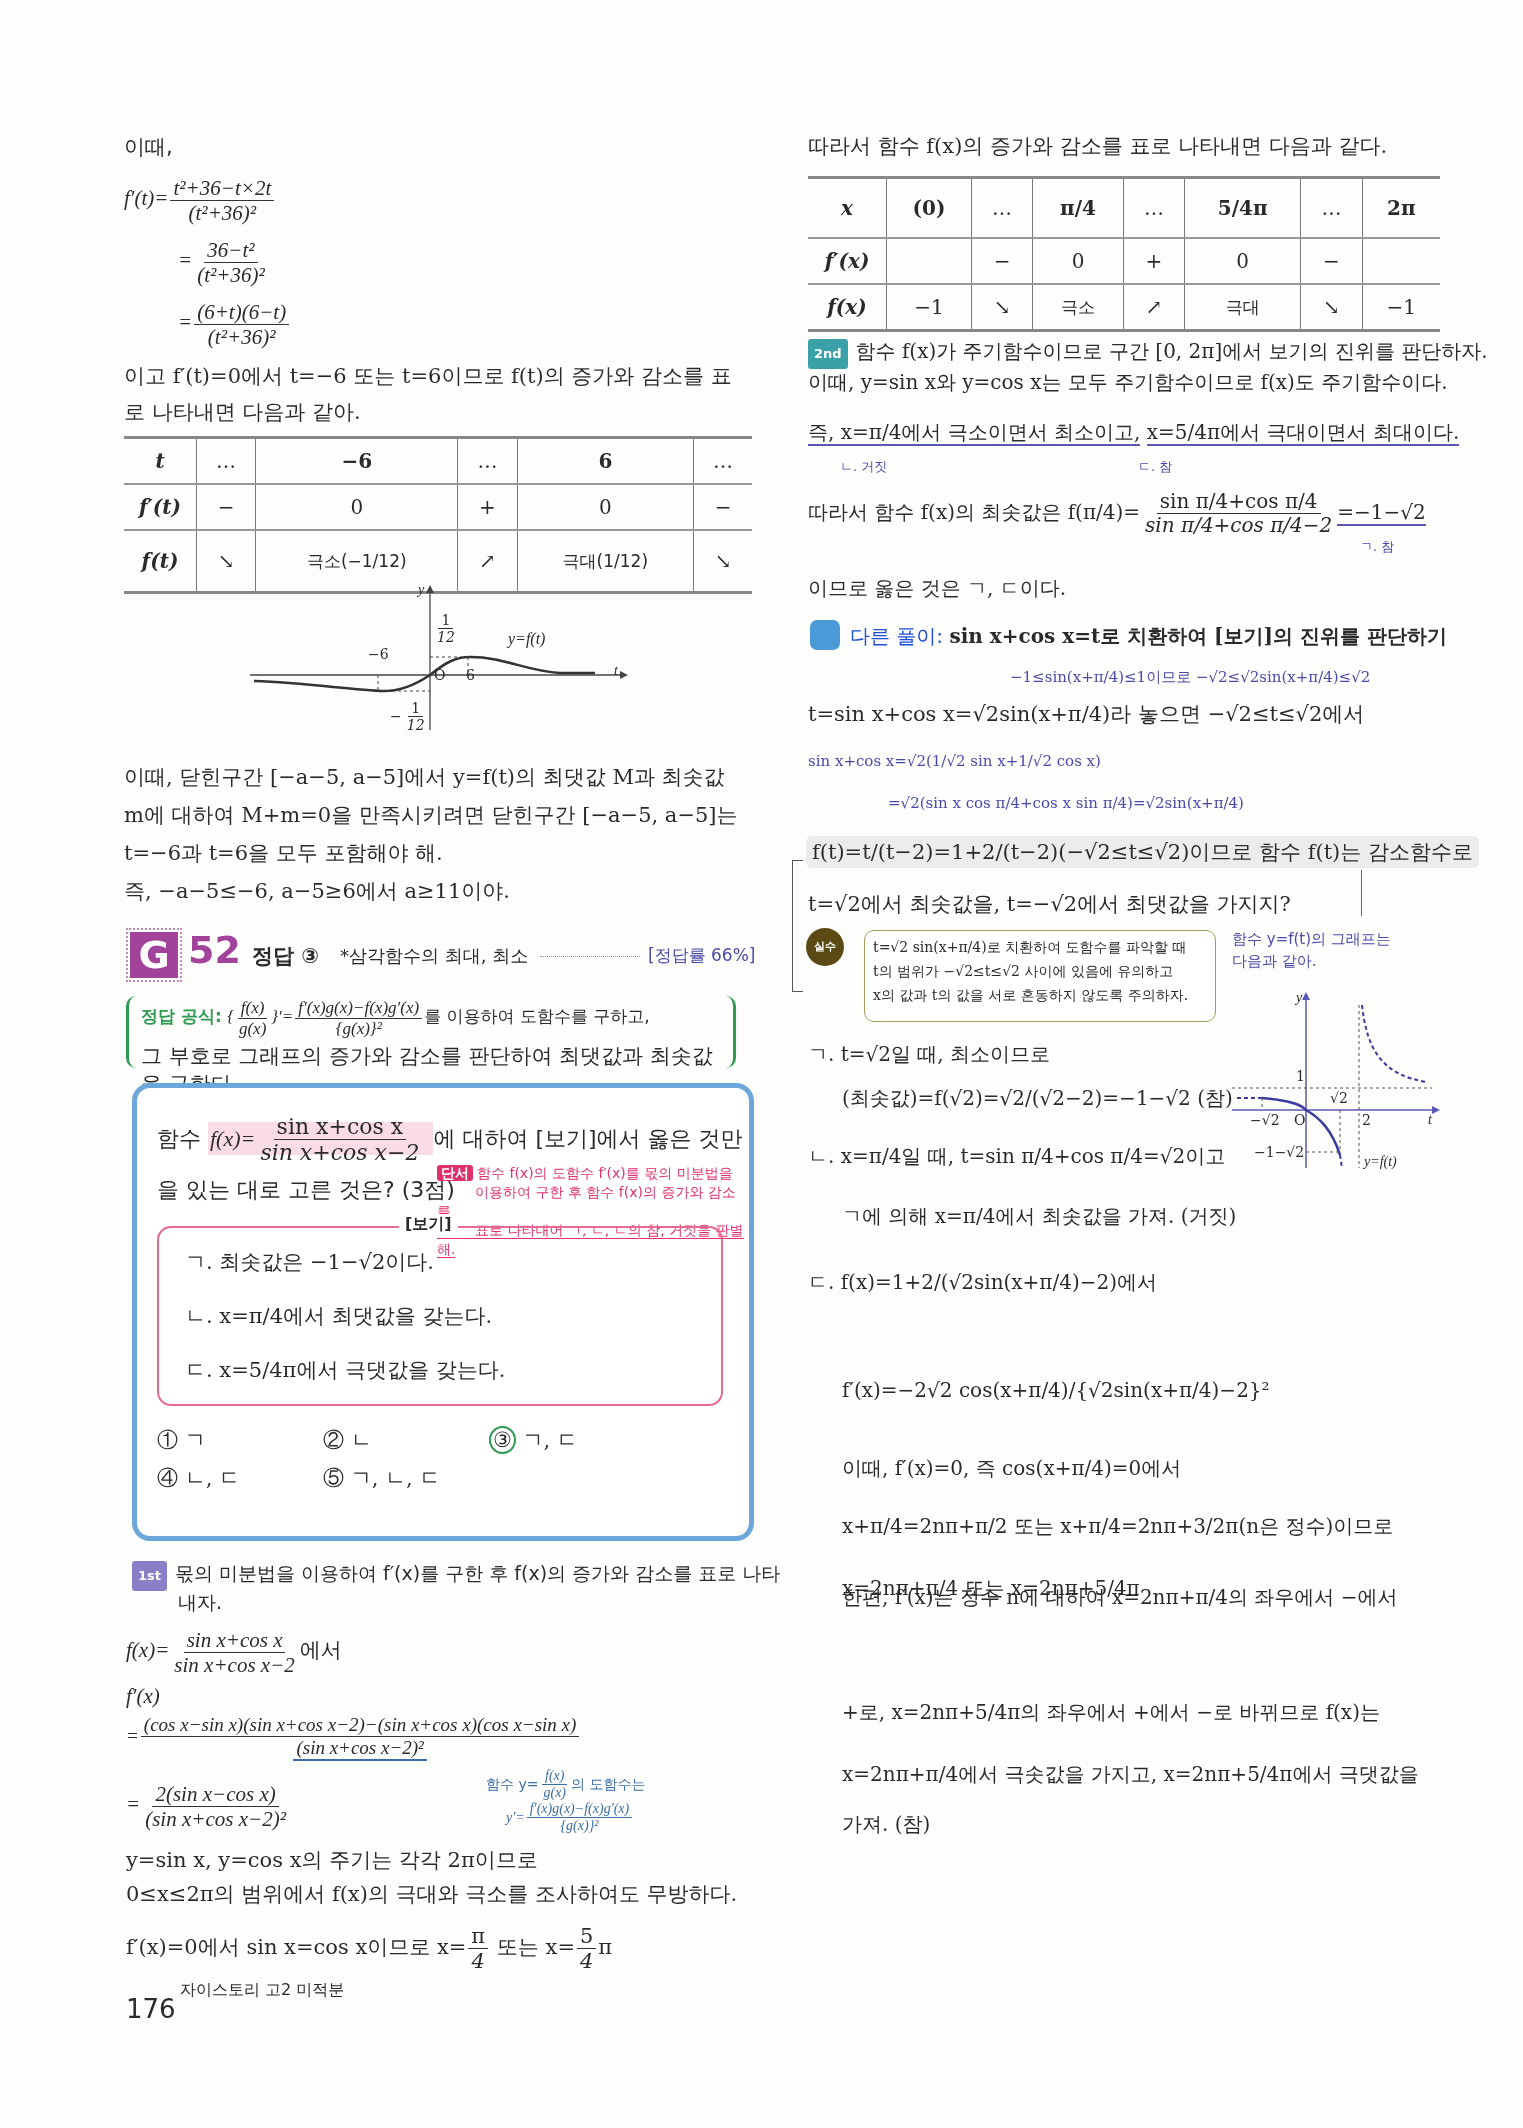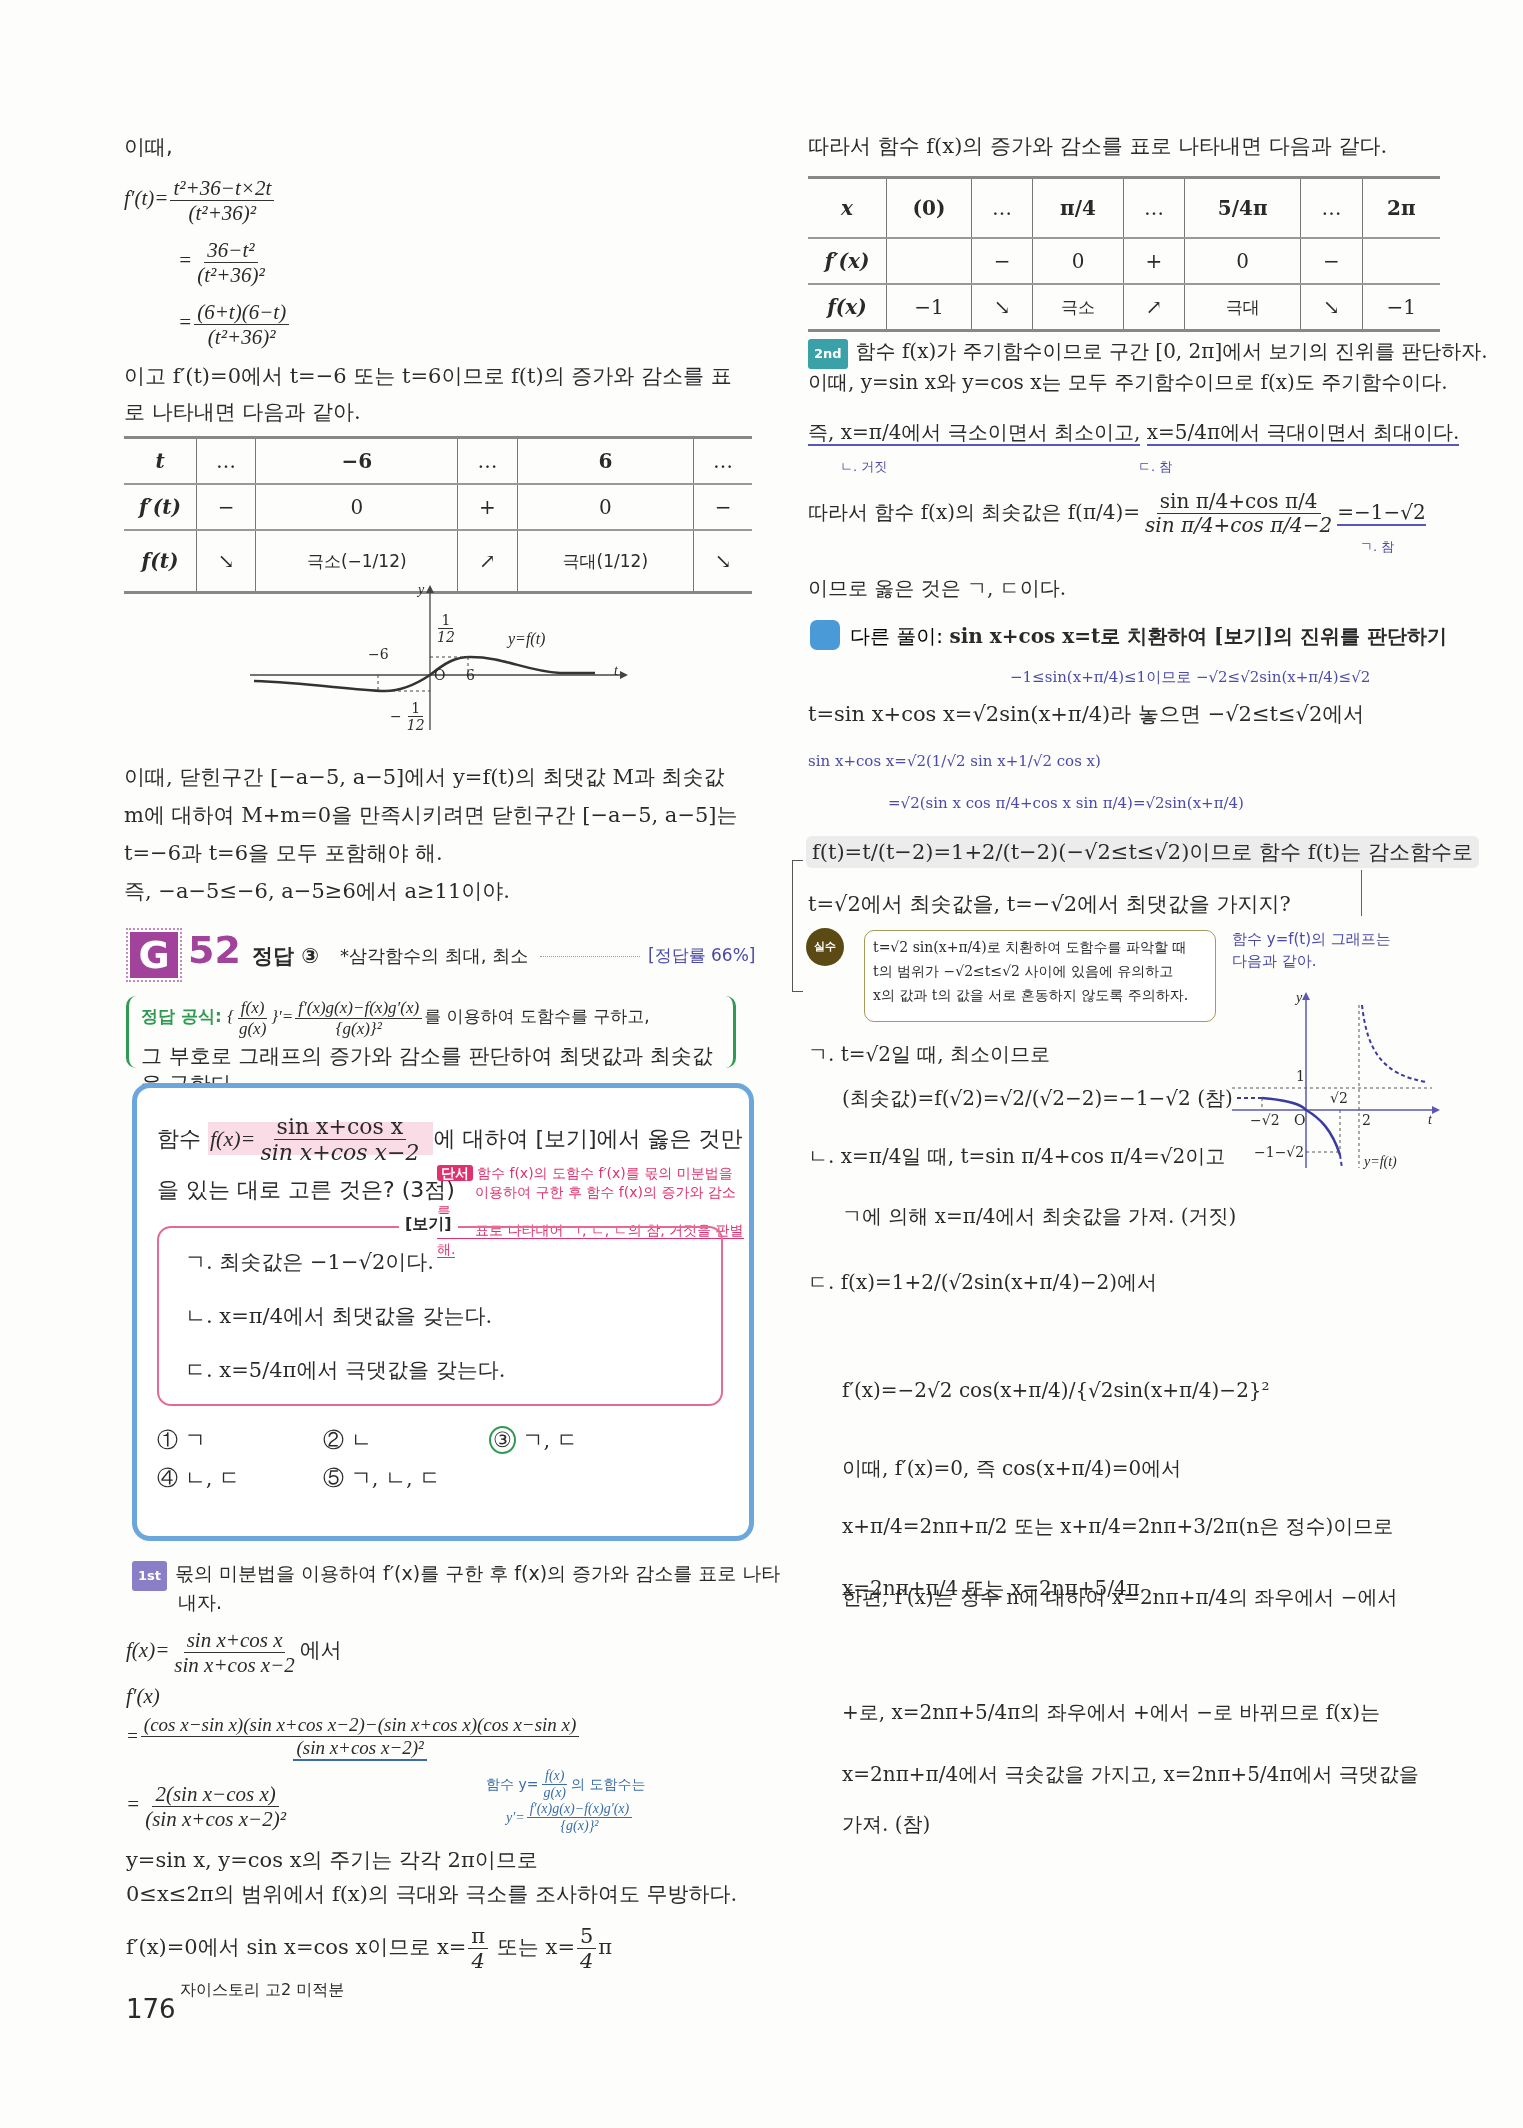--- a/index.html
+++ b/index.html
@@ -262,21 +262,21 @@
   <span>따라서 함수 f(x)의 최솟값은 f(π/4)=</span><span class="frac">
       <span class="n">sin π/4+cos π/4</span>
       <span class="d">sin π/4+cos π/4−2</span>
     </span><span class="uline">=−1−√2</span>
 </div>
 <div class="abs sans blue" style="left:1360px;top:538px;font-size:13px;">ㄱ. 참</div>
 <div class="abs txt" style="left:808px;top:574px;font-size:20px;">이므로 옳은 것은 ㄱ, ㄷ이다.</div>
 
 <div class="abs" style="left:810px;top:620px;width:30px;height:30px;background:#4b9ad8;border-radius:7px;"></div>
 <div class="abs txt" style="left:850px;top:622px;font-size:20px;">
-  <span class="sans" style="color:#000000">다른 풀이:</span> <span style="font-weight:bold">sin x+cos x=t로 치환하여 [보기]의 진위를 판단하기</span>
+  <span class="sans" style="color:#1d4ed8">다른 풀이:</span> <span style="font-weight:bold">sin x+cos x=t로 치환하여 [보기]의 진위를 판단하기</span>
 </div>
 <div class="abs blue" style="left:1010px;top:668px;font-size:15px;">−1≤sin(x+π/4)≤1이므로 −√2≤√2sin(x+π/4)≤√2</div>
 <div class="abs txt" style="left:808px;top:700px;font-size:21px;">t=sin x+cos x=√2sin(x+π/4)라 놓으면 −√2≤t≤√2에서</div>
 <div class="abs blue" style="left:808px;top:752px;font-size:15px;">sin x+cos x=√2(1/√2 sin x+1/√2 cos x)</div>
 <div class="abs blue" style="left:888px;top:794px;font-size:15px;">=√2(sin x cos π/4+cos x sin π/4)=√2sin(x+π/4)</div>
 
 <div class="abs txt" style="left:806px;top:838px;font-size:21px;">
   <span style="background:#ececec;padding:4px 6px;border-radius:6px;">f(t)=t/(t−2)=1+2/(t−2)(−√2≤t≤√2)이므로 함수 f(t)는 감소함수로</span>
 </div>
 <div class="abs txt" style="left:808px;top:890px;font-size:21px;">t=√2에서 최솟값을, t=−√2에서 최댓값을 가지지?</div>

